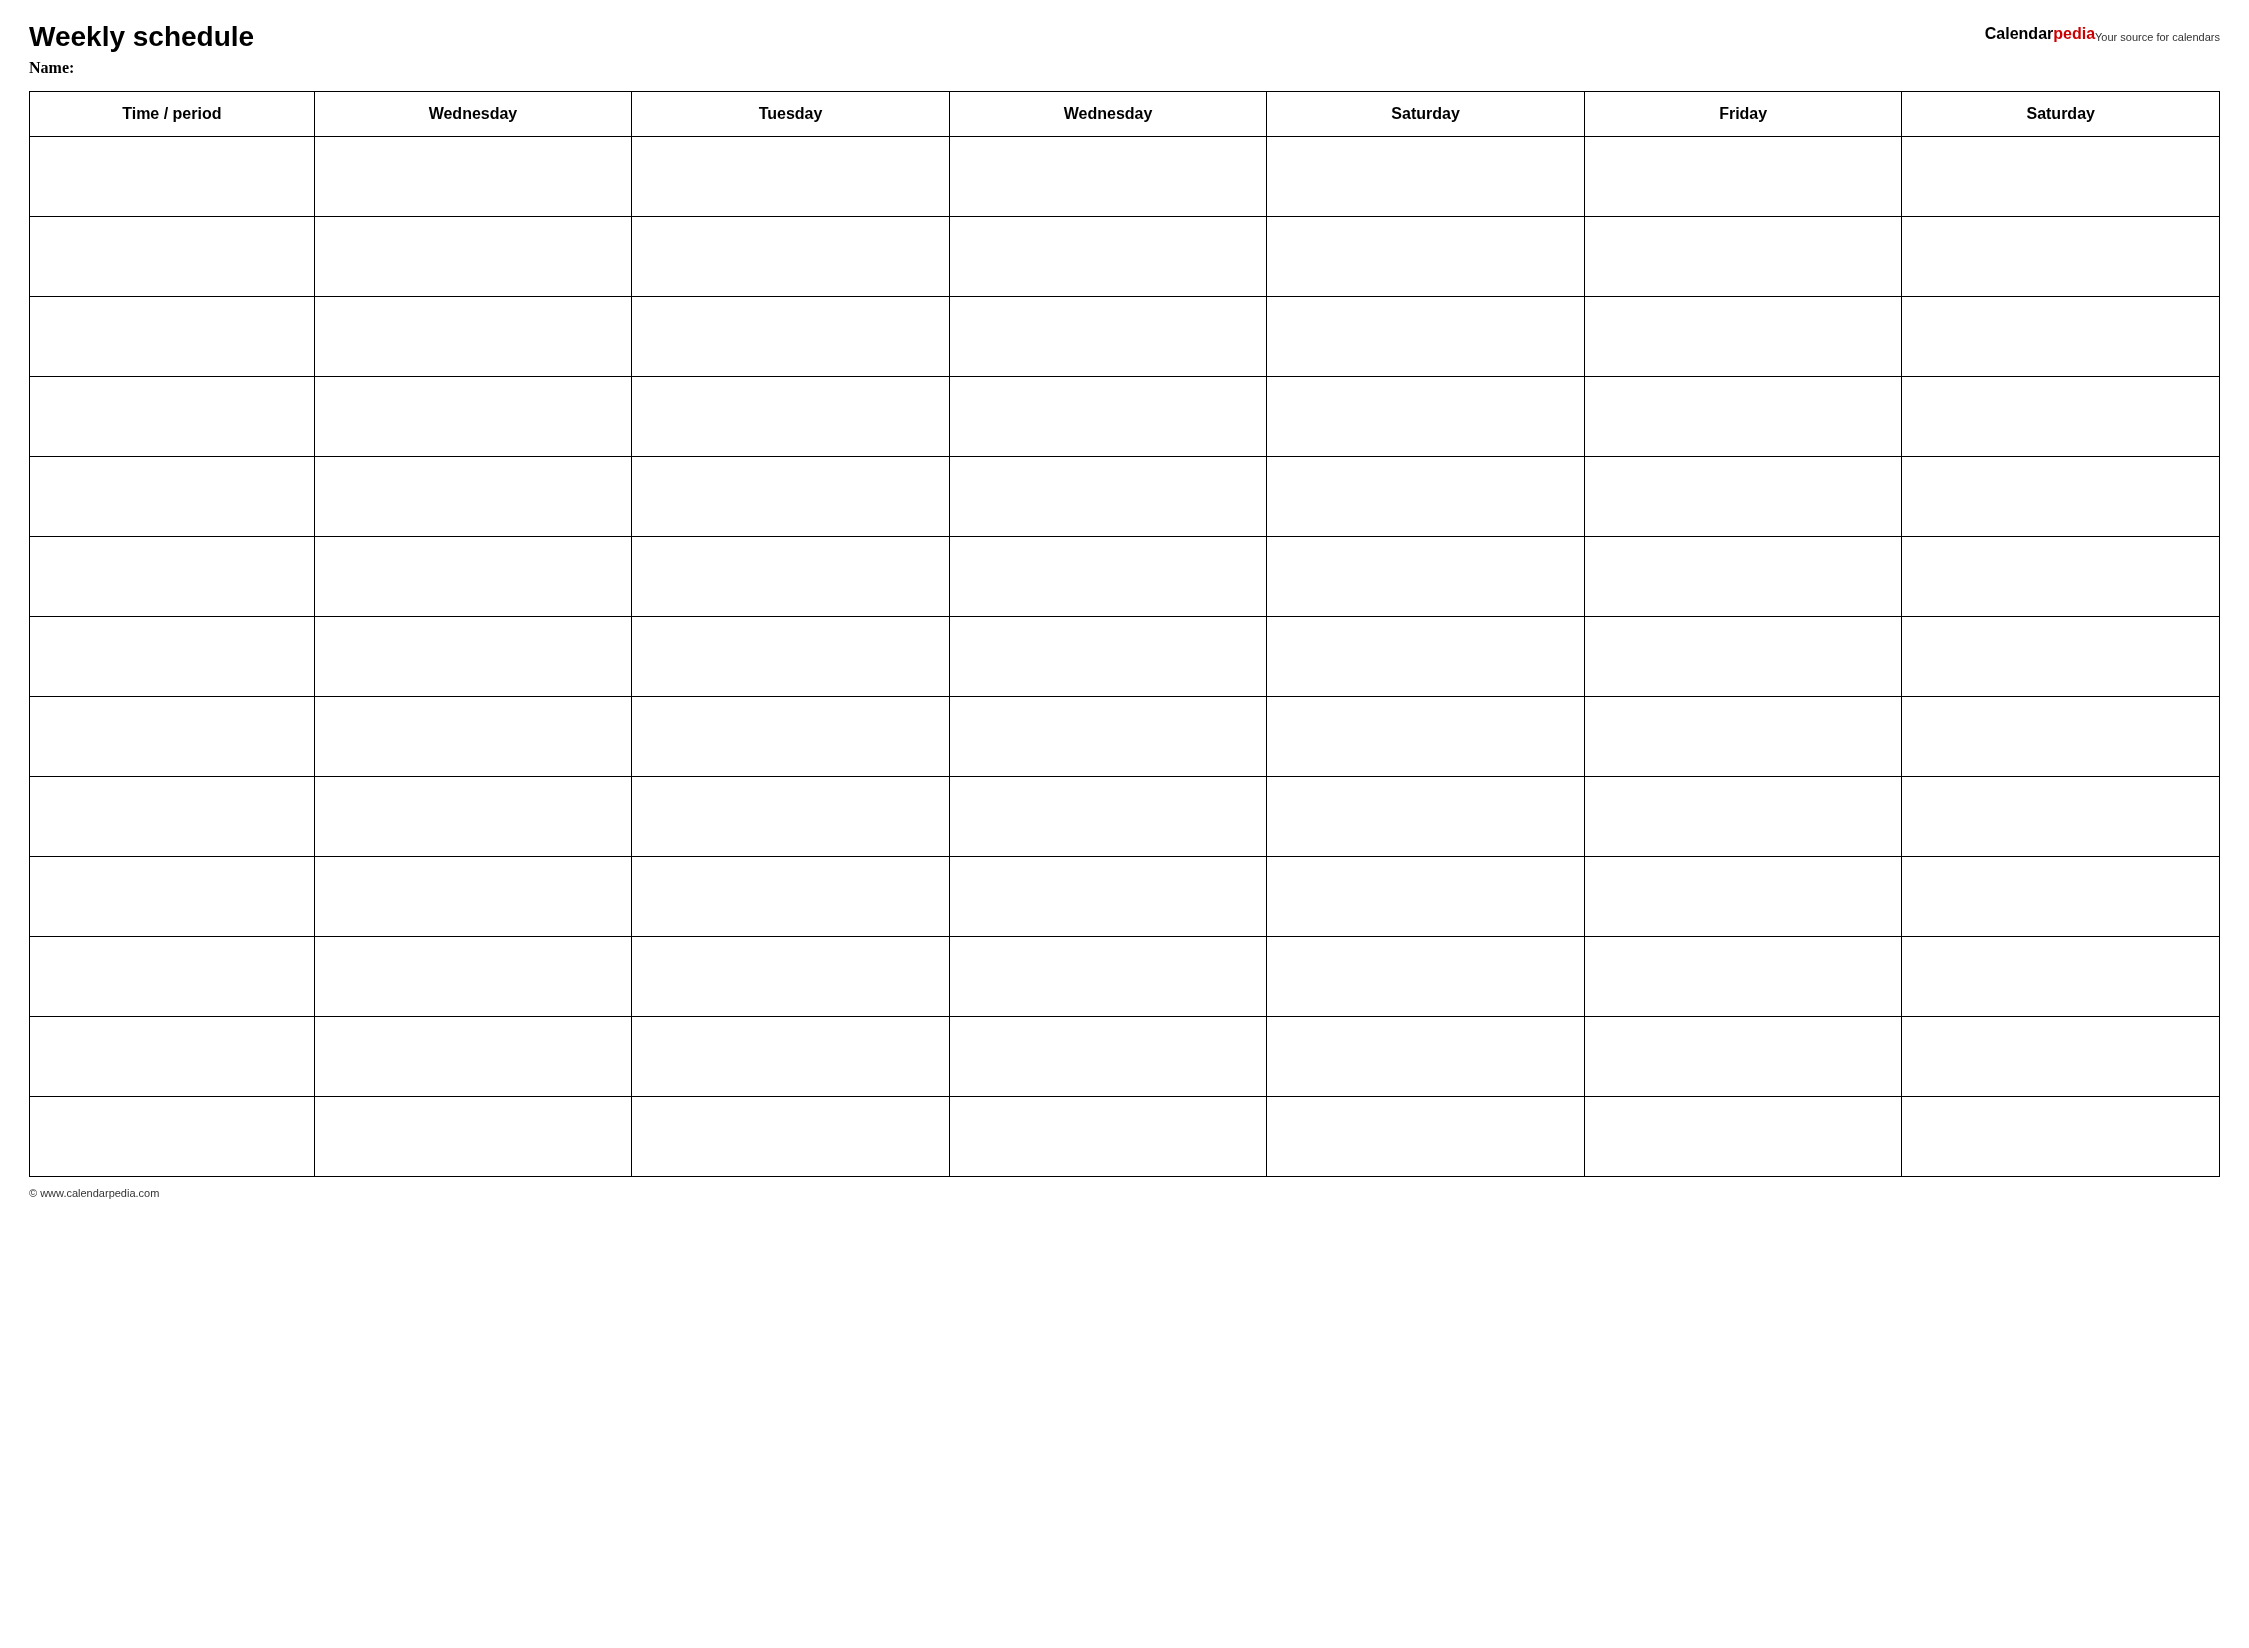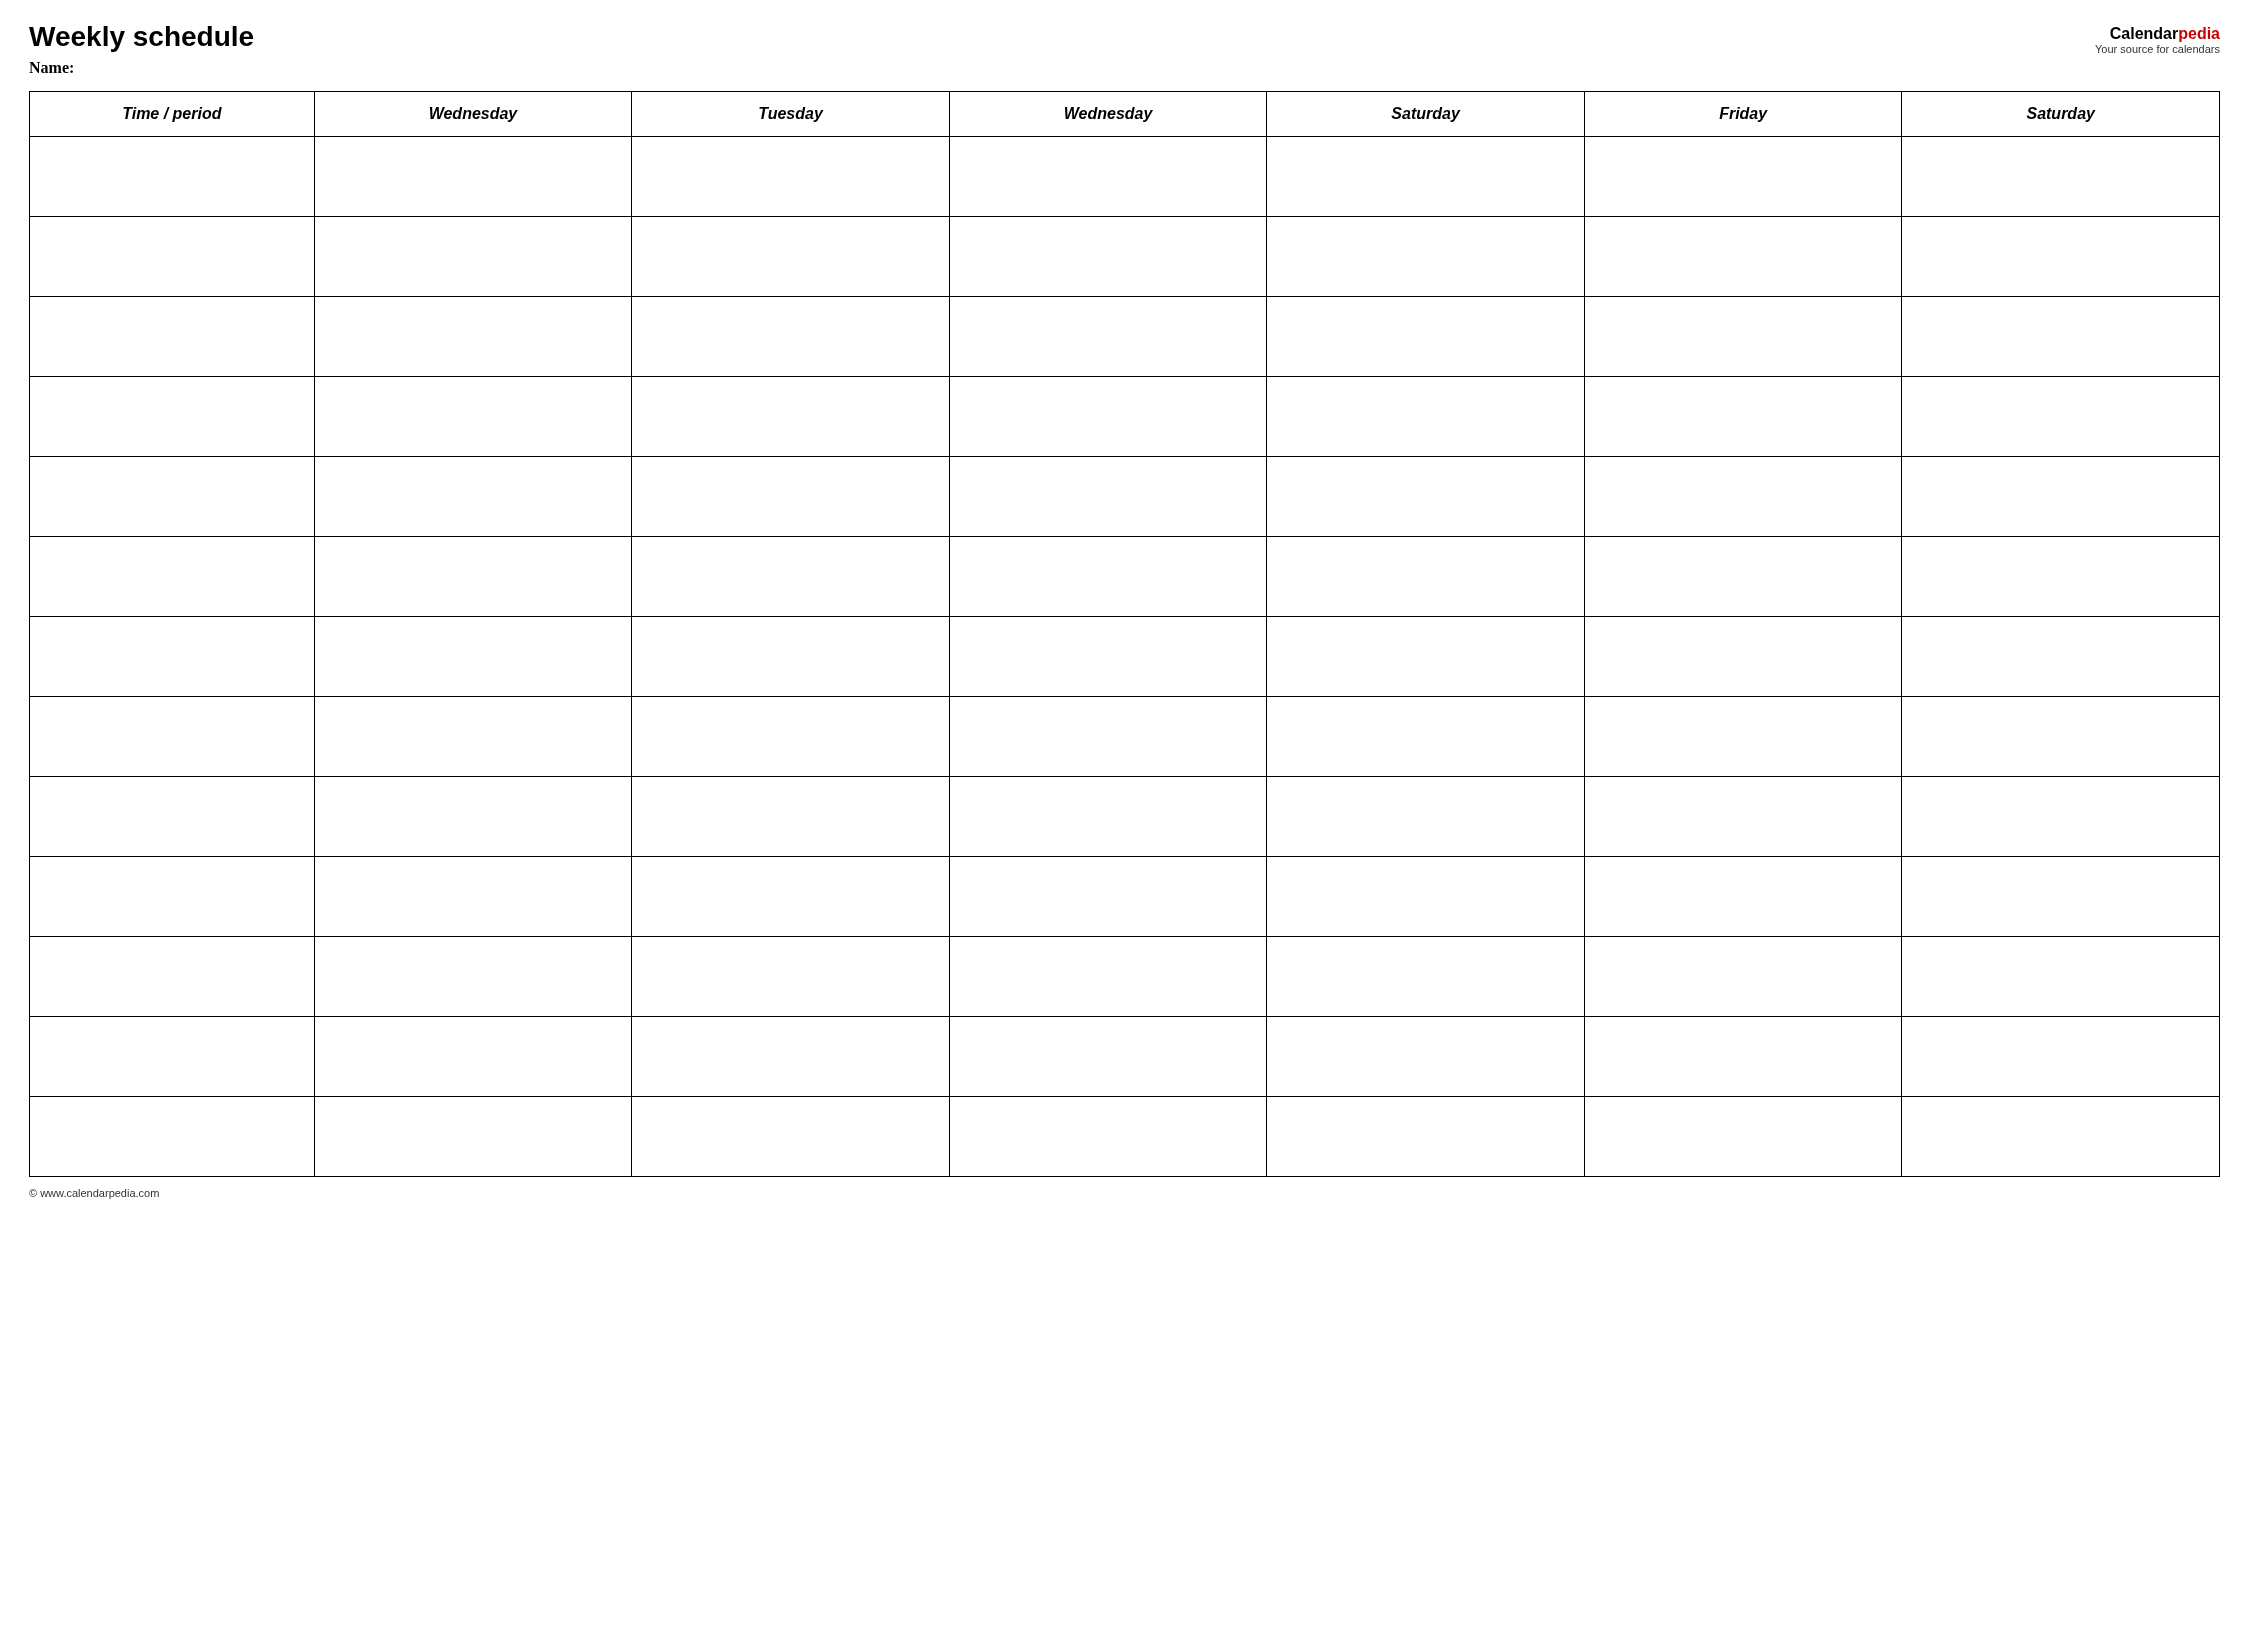--- a/index.html
+++ b/index.html
@@ -38,21 +38,21 @@
 
     .name-label {
       font-size: 16px;
       font-weight: bold;
       color: #000000;
       font-family: Liberation Serif, serif;
     }
 
     .logo-section {
       display: flex;
-      flex-direction: column;
+      flex-direction: row;
       align-items: flex-end;
       margin-top: 2.9px;
       text-align: center;
     }
 
     .logo-text {
       font-size: 16px;
       color: #000000;
     }
 
@@ -78,21 +78,20 @@
     }
 
     .schedule-table th {
       border: 1.5px solid #000000;
       padding: 13px 7.3px;
       text-align: center;
       font-size: 16px;
       font-weight: bold;
       background: #ffffff;
       color: #000000;
-      font-style: italic;
     }
 
     .schedule-table th.time-header {
       width: 13%;
     }
 
     .schedule-table th.day-header {
       width: 14.5%;
     }
 

